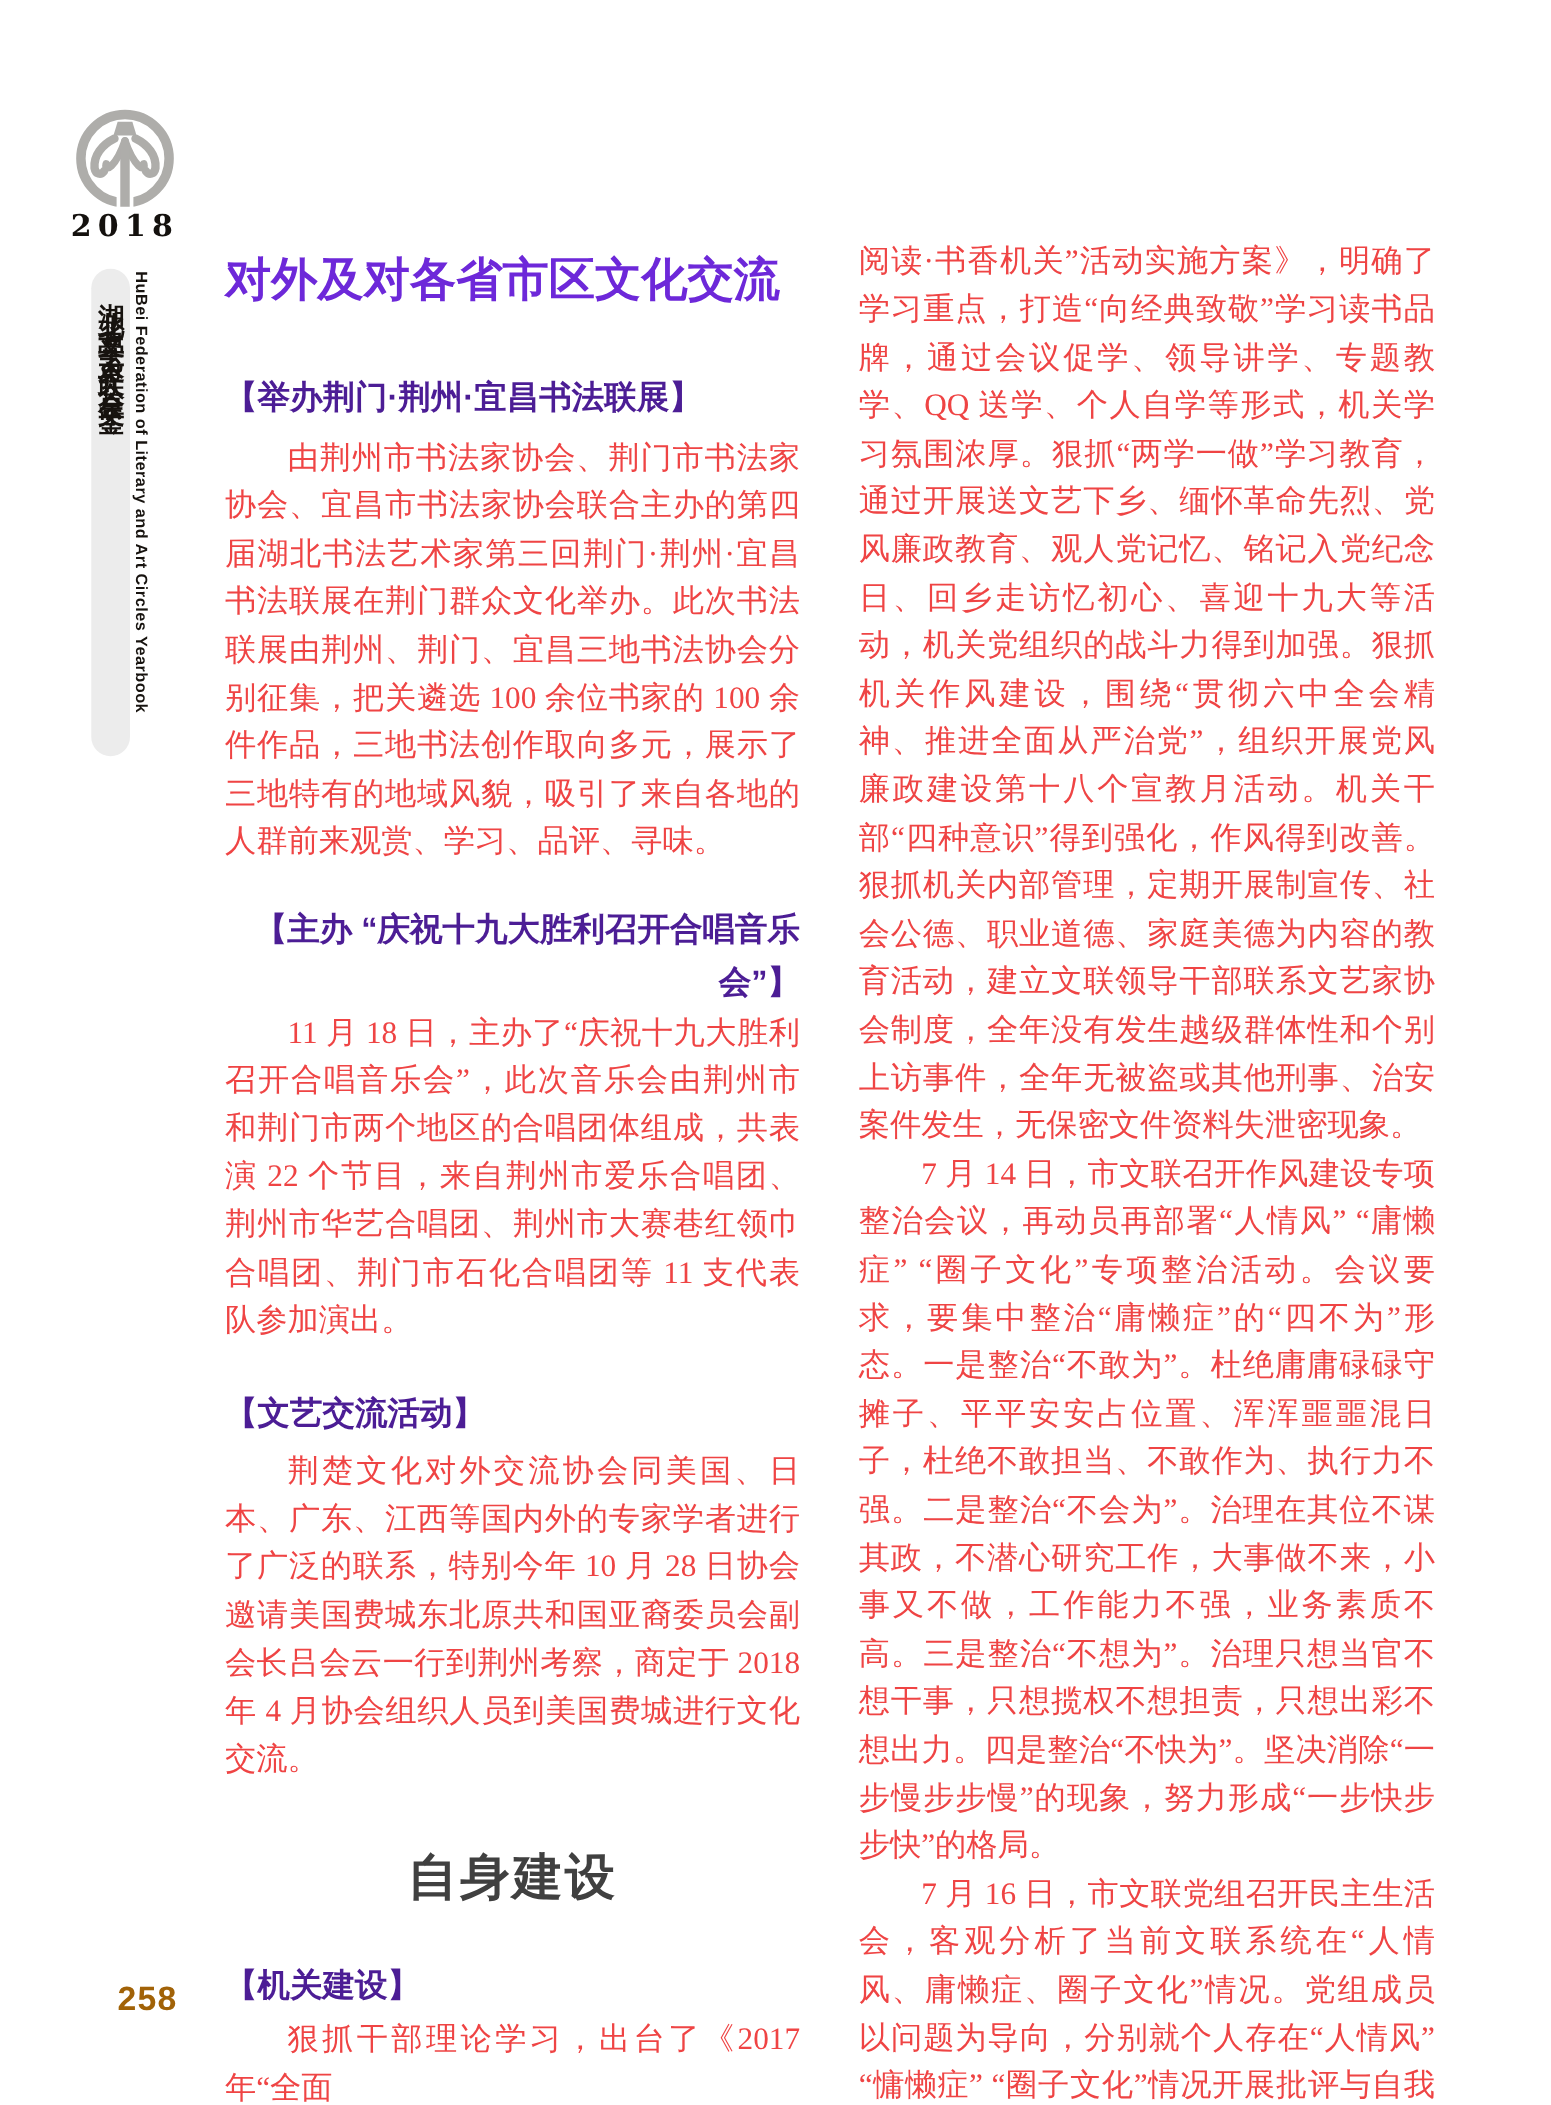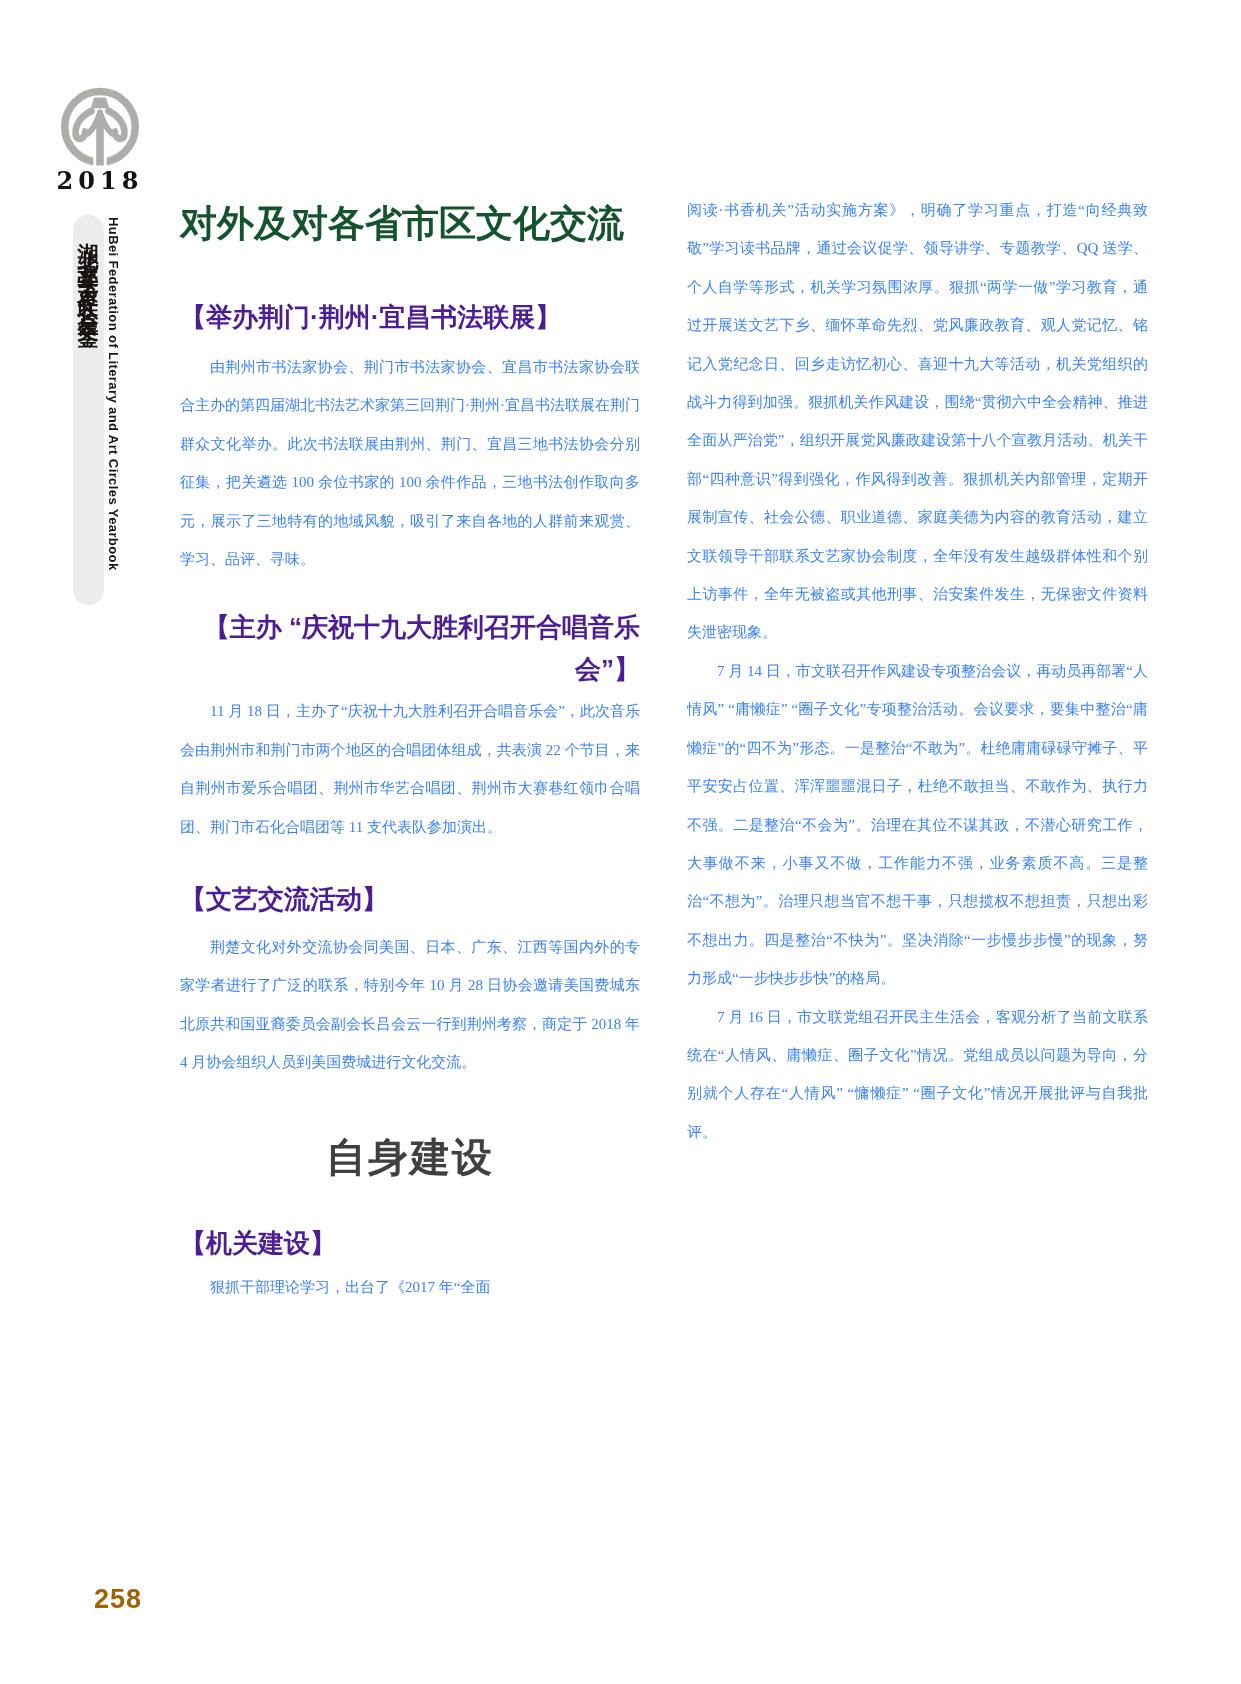--- a/index.html
+++ b/index.html
@@ -35,34 +35,34 @@
     font-size:27px; letter-spacing:1px; color:#a16207;
   }
 
   
   .col { position:absolute; top:196px; }
   .col-left  { left:160px; width:460px; }
   .col-right { left:667px; top:191px; width:461px; }
 
   .article-title {
     margin:0; font-family:"Liberation Sans","DejaVu Sans",sans-serif; font-weight:700;
-    font-size:37px; line-height:56px; letter-spacing:0; white-space:nowrap; color:#14532d;
+    font-size:37px; line-height:56px; letter-spacing:0; white-space:nowrap; color:#6d28d9;
   }
   .section-heading {
     font-family:"Liberation Sans","DejaVu Sans",sans-serif; font-weight:700;
     font-size:26px; line-height:42px; color:#4c1d95; margin:0;
   }
   .h-s0 { margin:44px 0 10px; }
   .h-s1 { margin:28px 0 2px;text-align:right; }
   .h-s2 { margin:32px 0 8px; }
   .h-s3 { margin:42px 0 2px;font-family:Liberation Mono, monospace; }
 
   .body-text {
-    margin:0; font-size:15px; line-height:38.4px; text-align:justify;
-    text-justify:inter-ideograph; text-indent:2em; color:#3b82f6;
+    margin:0; font-size:25px; line-height:38.4px; text-align:justify;
+    text-justify:inter-ideograph; text-indent:2em; color:#ef4444;
   }
   .no-indent { text-indent:0; }
 
   .chapter-title {
     margin:50px 0 0; text-align:center;
     font-family:"Liberation Sans","DejaVu Sans",sans-serif; font-weight:700;
     font-size:40px; line-height:50px; letter-spacing:2px; color:#404040;
   }
 </style>
 </head>

